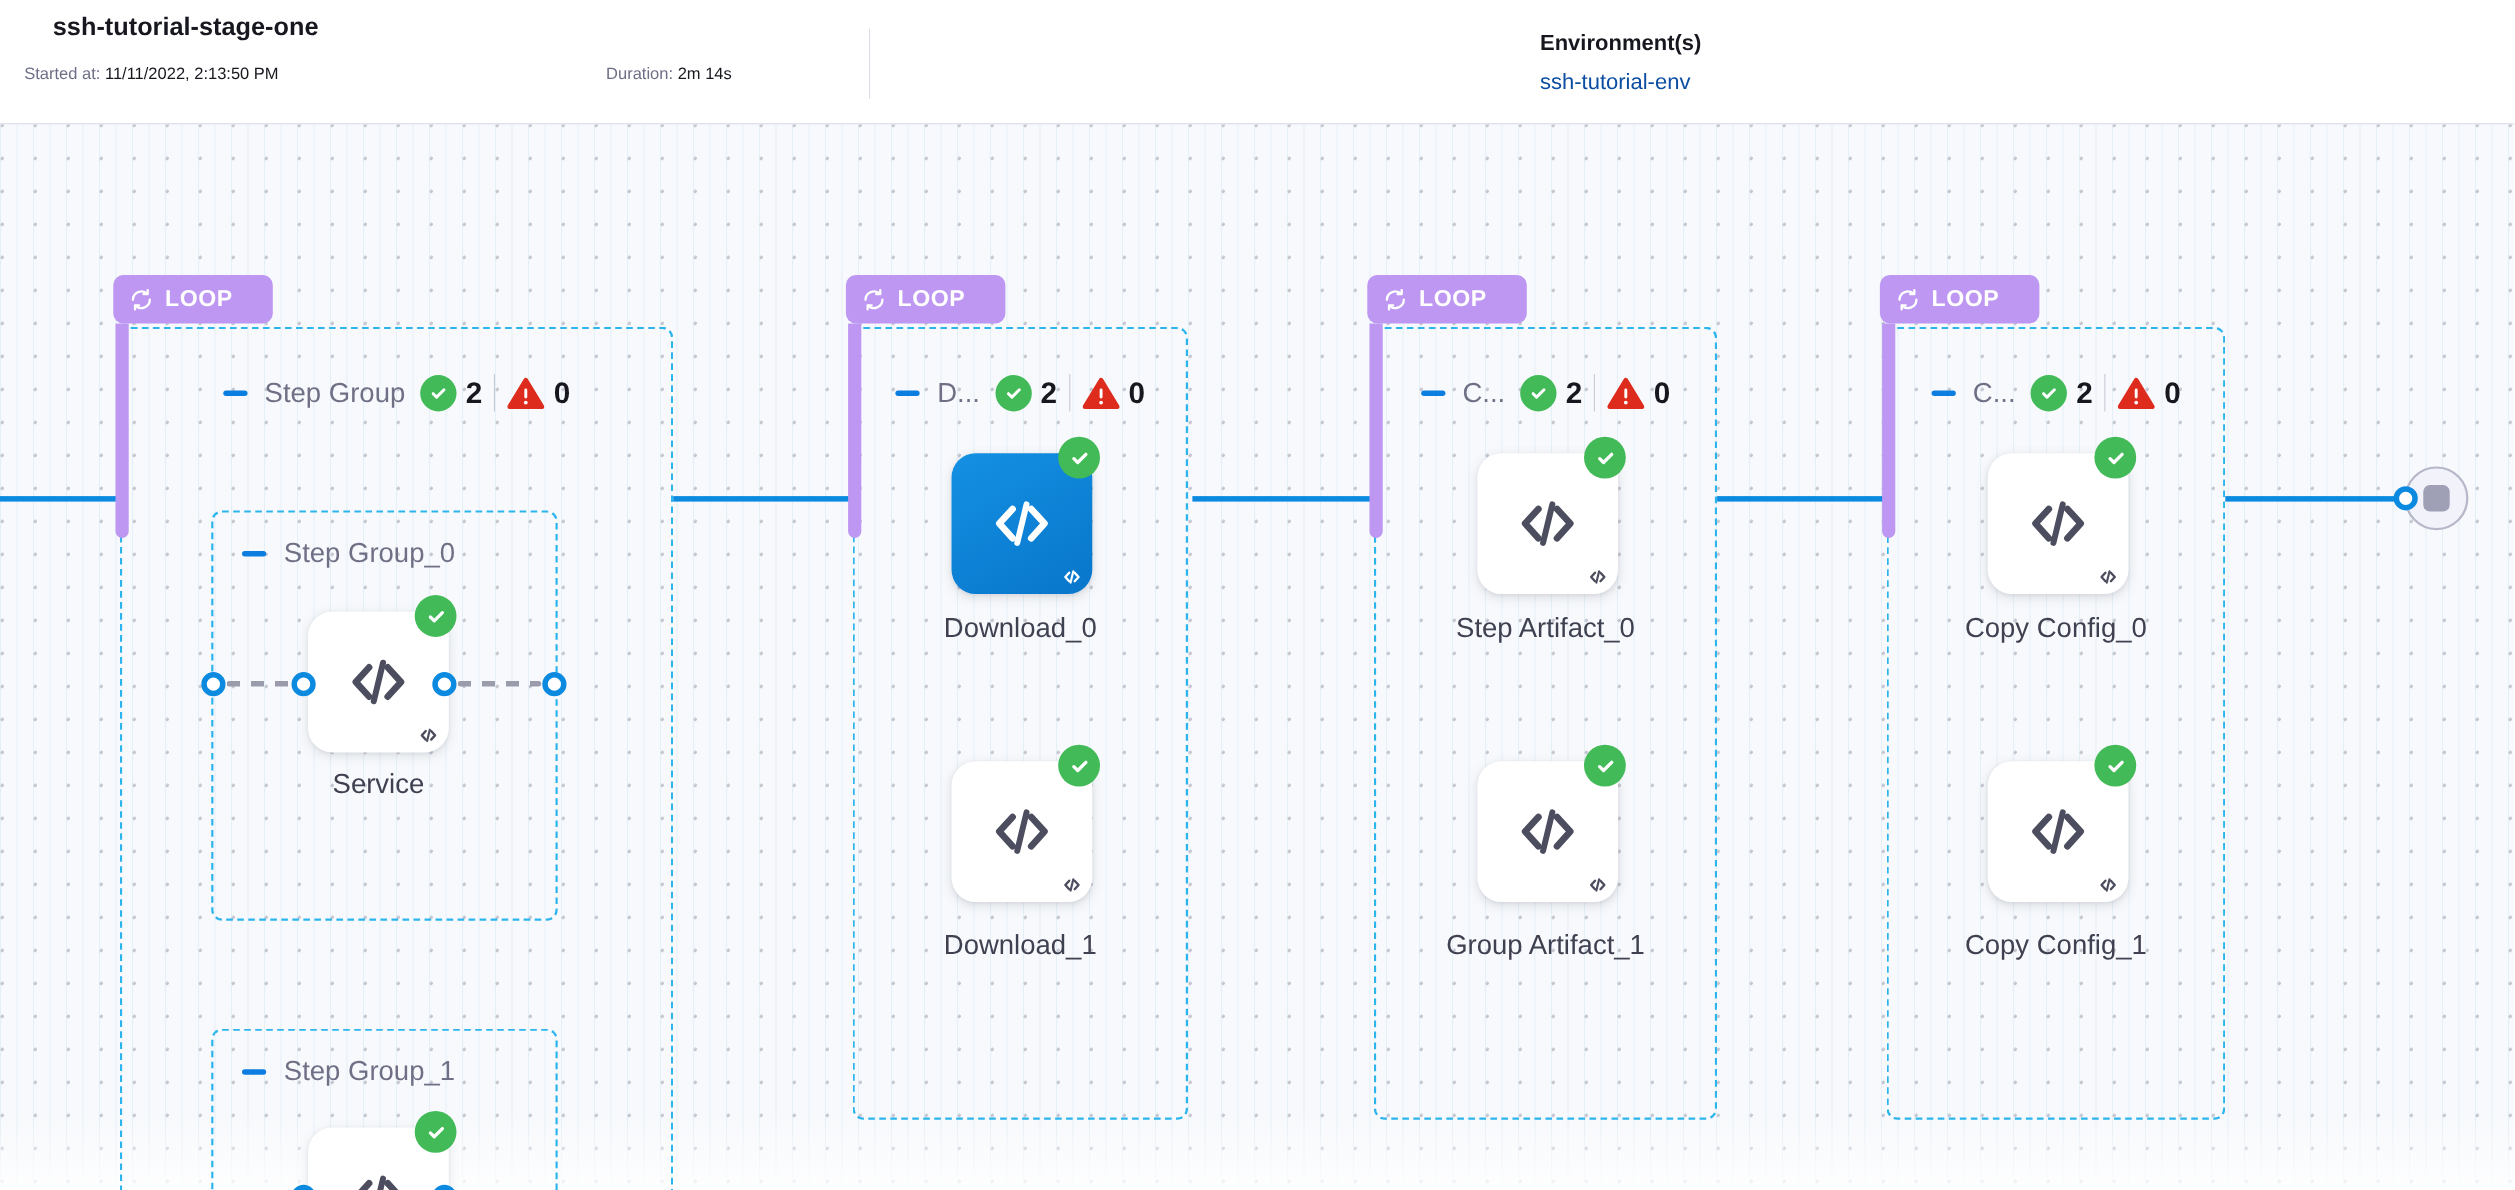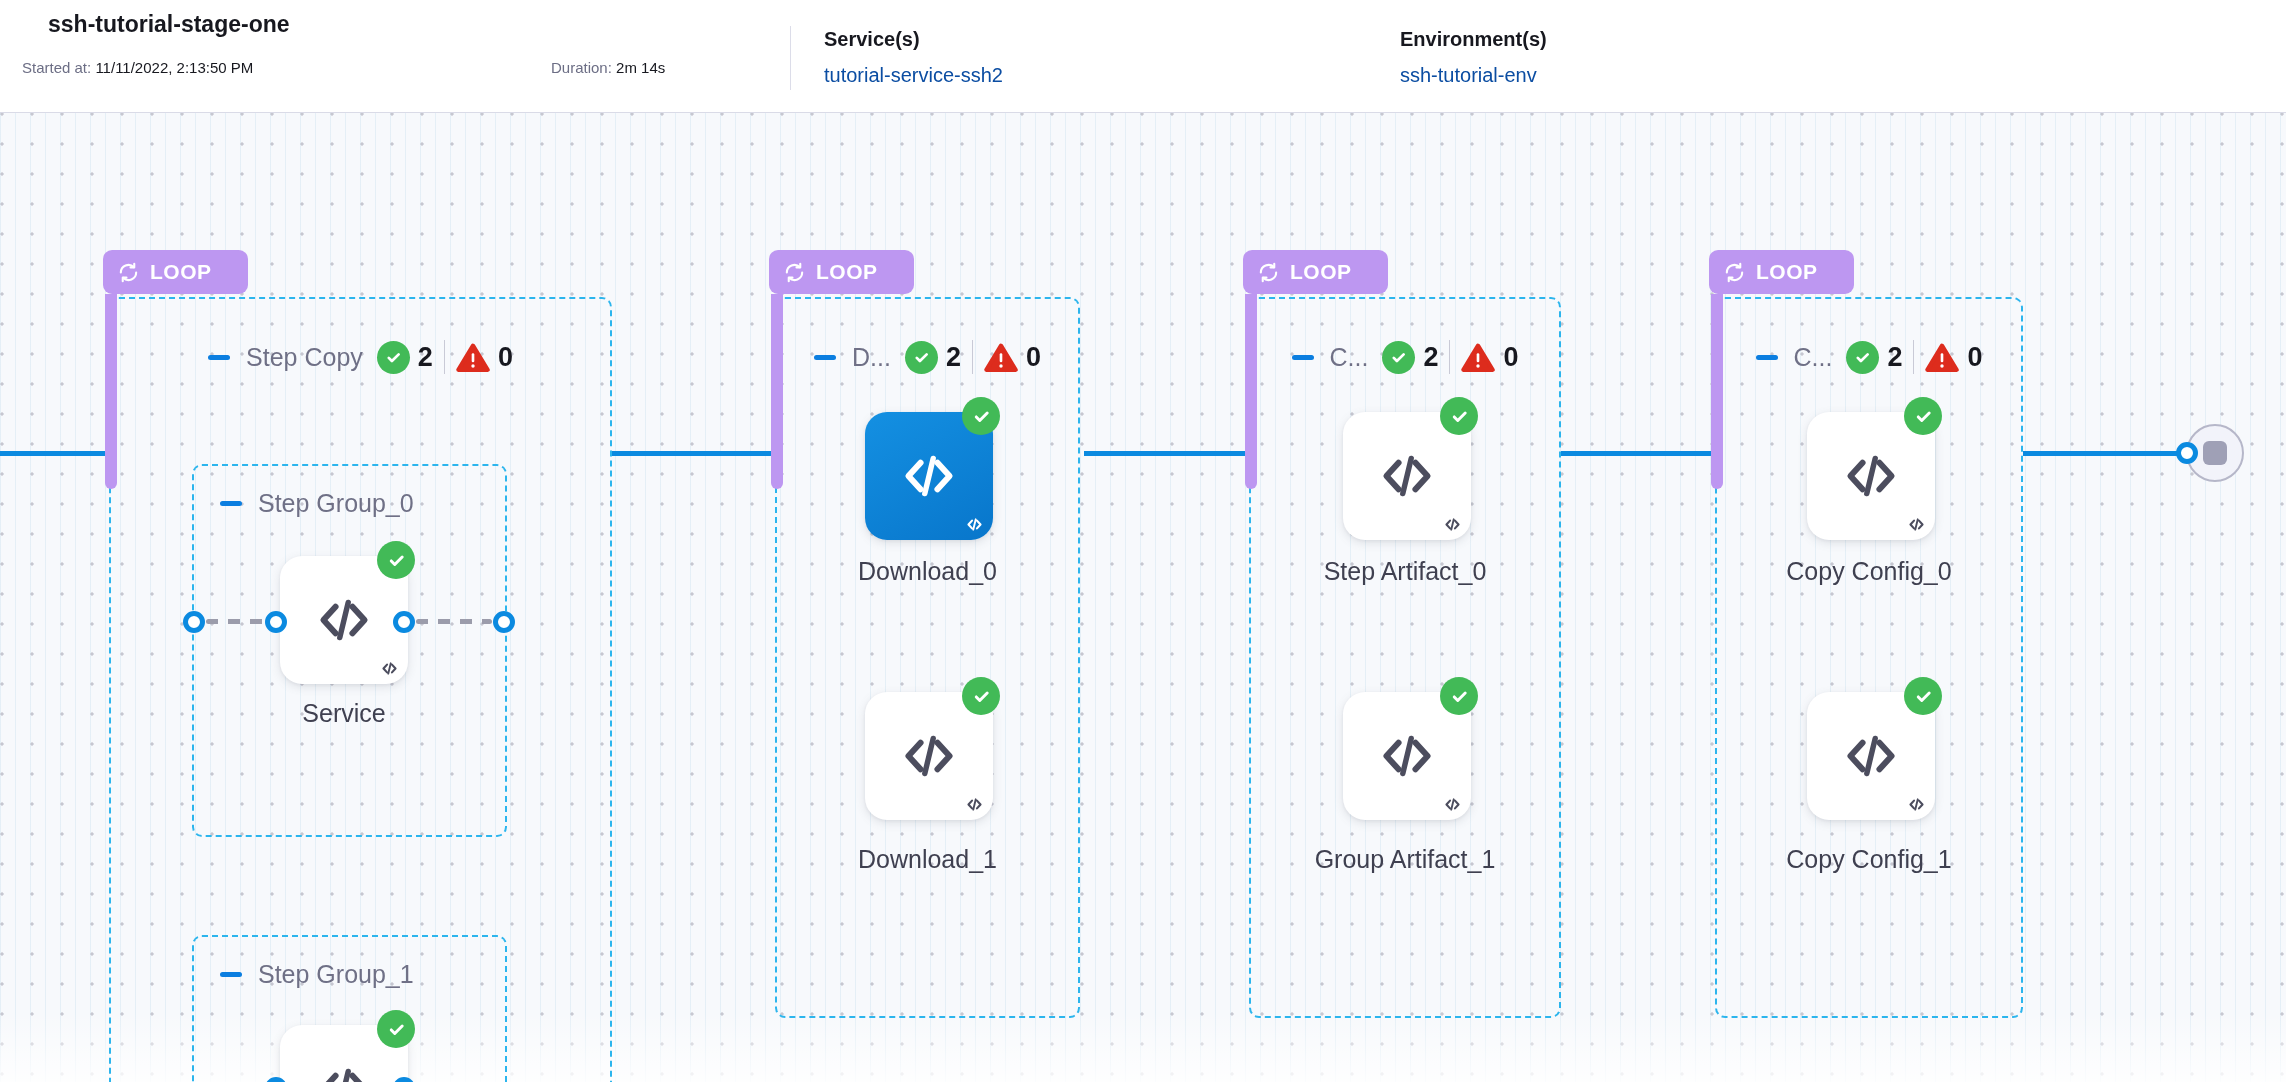--- a/index.html
+++ b/index.html
@@ -90,24 +90,20 @@
     <div class="title">ssh-tutorial-stage-one</div>
     <div class="meta meta-start">
       <span class="lbl">Started at:</span>
       <span>11/11/2022, 2:13:50 PM</span>
     </div>
     <div class="meta meta-duration">
       <span class="lbl">Duration:</span>
       <span>2m 14s</span>
     </div>
     <div class="hdr-div"></div>
-    <div class="hdr-block svc-block">
-      <div class="blk-lbl">Service(s)</div>
-      <div class="blk-val">tutorial-service-ssh2</div>
-    </div>
     <div class="hdr-block env-block">
       <div class="blk-lbl">Environment(s)</div>
       <div class="blk-val">ssh-tutorial-env</div>
     </div>
   </div>
 
   <div class="canvas">
     <div class="fade"></div>
 
     <div class="hline" style="left:0;width:109px"></div>
@@ -122,21 +118,21 @@
         <svg width="23" height="23" viewBox="0 0 24 24">
           <path d="M4 12a8 8 0 0 1 13.6-5.6" fill="none" stroke="#fff" stroke-width="2.2" stroke-linecap="round"></path>
           <path d="M18 2.8v3.9h-3.9" fill="none" stroke="#fff" stroke-width="2.2" stroke-linecap="round" stroke-linejoin="round"></path>
           <path d="M20 12a8 8 0 0 1-13.6 5.6" fill="none" stroke="#fff" stroke-width="2.2" stroke-linecap="round"></path>
           <path d="M6 21.2v-3.9h3.9" fill="none" stroke="#fff" stroke-width="2.2" stroke-linecap="round" stroke-linejoin="round"></path>
         </svg>
         <span>LOOP</span>
       </div>
       <div class="group-header">
         <span class="collapse-dash"></span>
-        <span class="group-label">Step Copy</span>
+        <span class="group-label">Step Group</span>
         <span class="ok-badge">
           <svg width="19" height="19" viewBox="0 0 24 24">
               <path d="M6 12.5l4 4L18.5 8" fill="none" stroke="#fff" stroke-width="3.4" stroke-linecap="round" stroke-linejoin="round"></path>
             </svg>
         </span>
         <span class="cnt">2</span>
         <span class="vdiv"></span>
         <span class="warn-badge">
           <svg width="34" height="31" viewBox="0 0 36 32">
               <path d="M18 3.5L33.5 29H2.5Z" fill="#dd2c1d" stroke="#dd2c1d" stroke-width="4.5" stroke-linejoin="round"></path>

